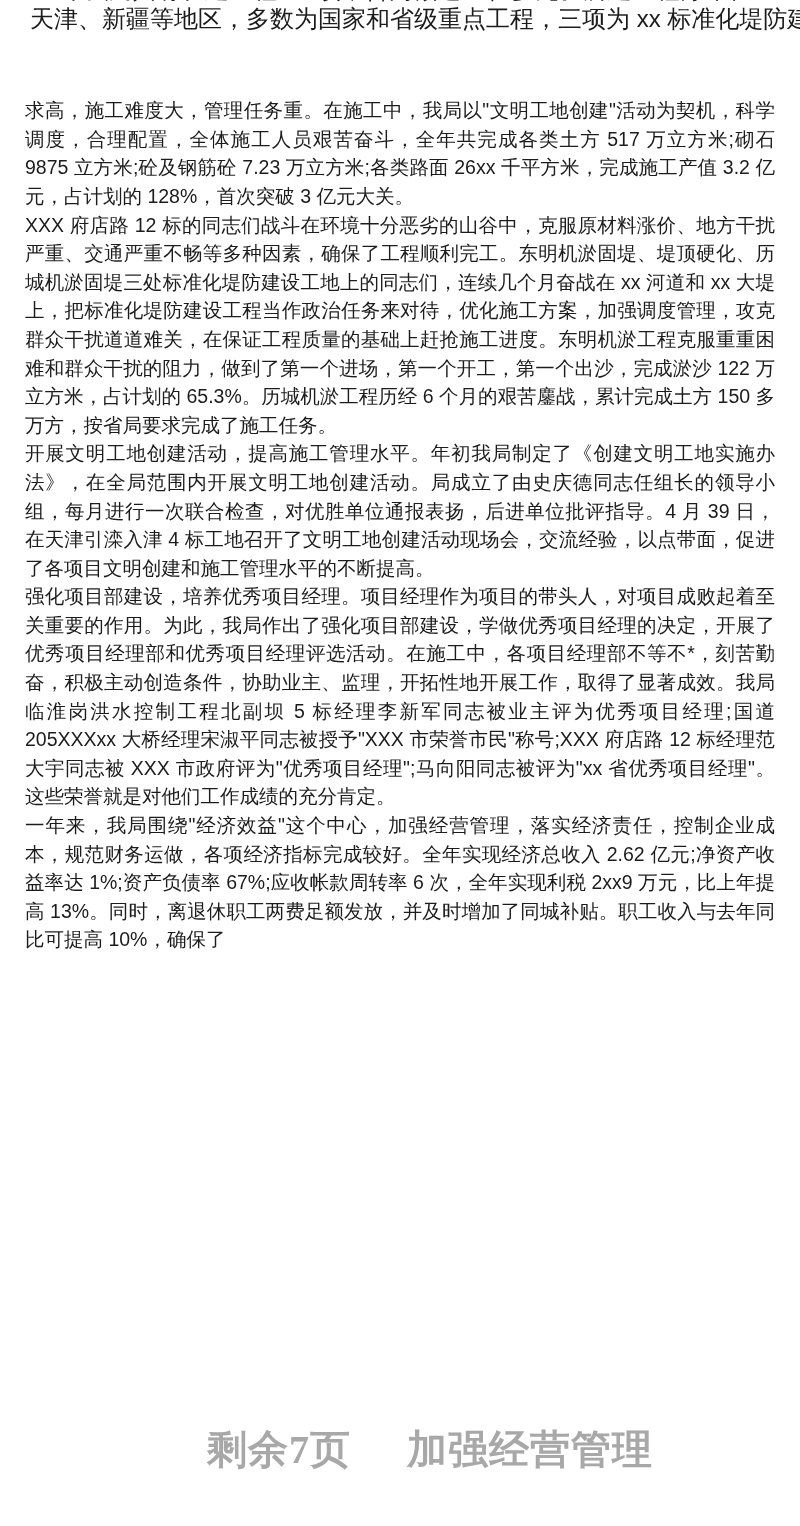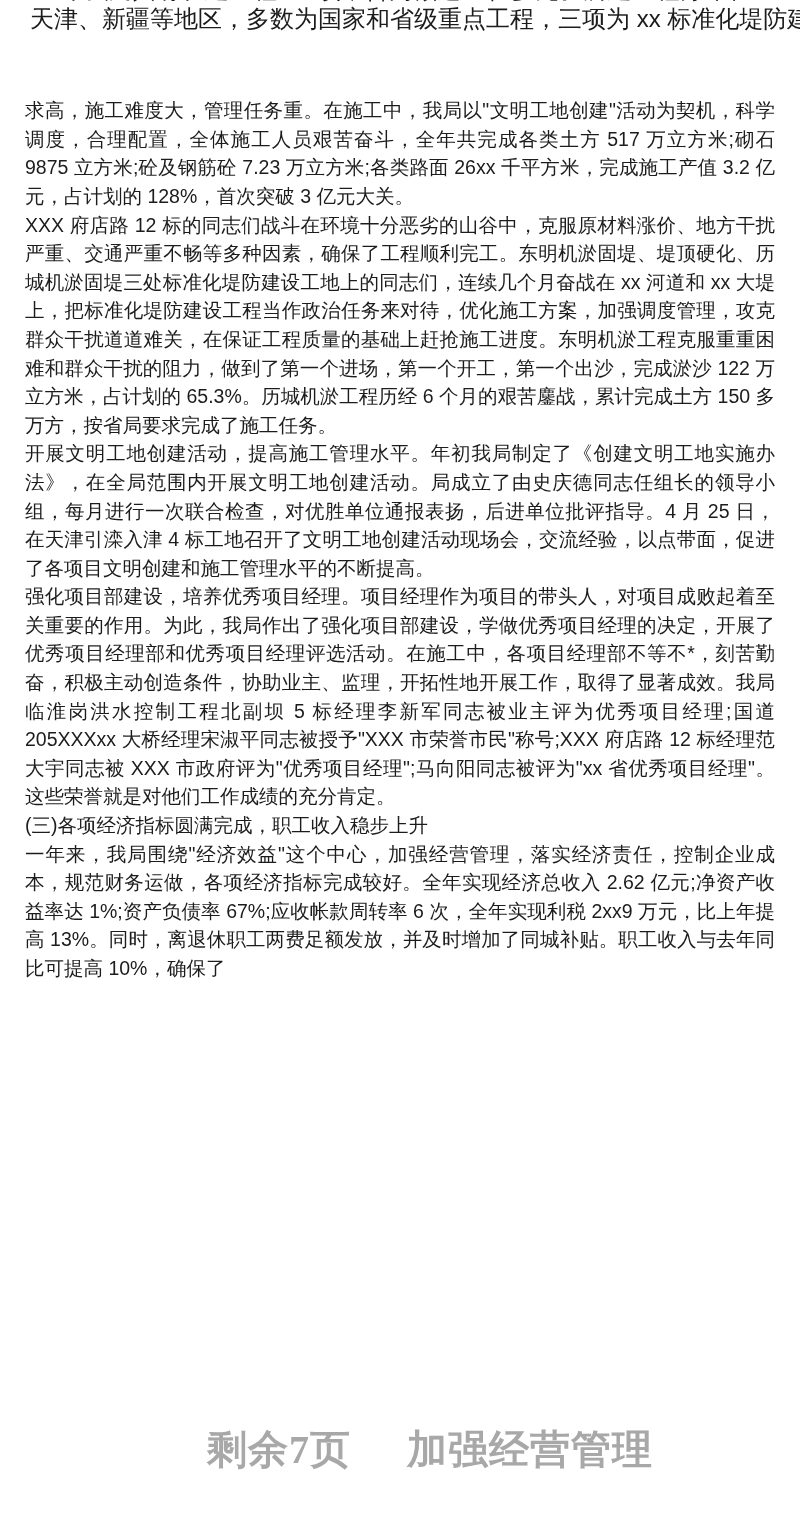--- a/index.html
+++ b/index.html
@@ -57,23 +57,22 @@
   <div class="clip-region">
     <div class="frag-line">xx 年我局共有在建工程 22 项，合同额达 7 亿多元。所建工程分布在 XXX、XXX、</div>
     <div class="frag-line">天津、新疆等地区，多数为国家和省级重点工程，三项为 xx 标准化堤防建设工程，标准要</div>
   </div>
 
   <div class="gap"></div>
 
   <div class="doc-body">
     <p>求高，施工难度大，管理任务重。在施工中，我局以"文明工地创建"活动为契机，科学调度，合理配置，全体施工人员艰苦奋斗，全年共完成各类土方 517 万立方米;砌石 9875 立方米;砼及钢筋砼 7.23 万立方米;各类路面 26xx 千平方米，完成施工产值 3.2 亿元，占计划的 128%，首次突破 3 亿元大关。</p>
     <p>XXX 府店路 12 标的同志们战斗在环境十分恶劣的山谷中，克服原材料涨价、地方干扰严重、交通严重不畅等多种因素，确保了工程顺利完工。东明机淤固堤、堤顶硬化、历城机淤固堤三处标准化堤防建设工地上的同志们，连续几个月奋战在 xx 河道和 xx 大堤上，把标准化堤防建设工程当作政治任务来对待，优化施工方案，加强调度管理，攻克群众干扰道道难关，在保证工程质量的基础上赶抢施工进度。东明机淤工程克服重重困难和群众干扰的阻力，做到了第一个进场，第一个开工，第一个出沙，完成淤沙 122 万立方米，占计划的 65.3%。历城机淤工程历经 6 个月的艰苦鏖战，累计完成土方 150 多万方，按省局要求完成了施工任务。</p>
-    <p>开展文明工地创建活动，提高施工管理水平。年初我局制定了《创建文明工地实施办法》，在全局范围内开展文明工地创建活动。局成立了由史庆德同志任组长的领导小组，每月进行一次联合检查，对优胜单位通报表扬，后进单位批评指导。4 月 25 日，在天津引滦入津 4 标工地召开了文明工地创建活动现场会，交流经验，以点带面，促进了各项目文明创建和施工管理水平的不断提高。</p>
+    <p>开展文明工地创建活动，提高施工管理水平。年初我局制定了《创建文明工地实施办法》，在全局范围内开展文明工地创建活动。局成立了由史庆德同志任组长的领导小组，每月进行一次联合检查，对优胜单位通报表扬，后进单位批评指导。4 月 39 日，在天津引滦入津 4 标工地召开了文明工地创建活动现场会，交流经验，以点带面，促进了各项目文明创建和施工管理水平的不断提高。</p>
     <p>强化项目部建设，培养优秀项目经理。项目经理作为项目的带头人，对项目成败起着至关重要的作用。为此，我局作出了强化项目部建设，学做优秀项目经理的决定，开展了优秀项目经理部和优秀项目经理评选活动。在施工中，各项目经理部不等不*，刻苦勤奋，积极主动创造条件，协助业主、监理，开拓性地开展工作，取得了显著成效。我局临淮岗洪水控制工程北副坝 5 标经理李新军同志被业主评为优秀项目经理;国道 205XXXxx 大桥经理宋淑平同志被授予"XXX 市荣誉市民"称号;XXX 府店路 12 标经理范大宇同志被 XXX 市政府评为"优秀项目经理";马向阳同志被评为"xx 省优秀项目经理"。这些荣誉就是对他们工作成绩的充分肯定。</p>
-    <p>(三)各项经济指标圆满完成，职工收入稳步上升</p>
     <p>一年来，我局围绕"经济效益"这个中心，加强经营管理，落实经济责任，控制企业成本，规范财务运做，各项经济指标完成较好。全年实现经济总收入 2.62 亿元;净资产收益率达 1%;资产负债率 67%;应收帐款周转率 6 次，全年实现利税 2xx9 万元，比上年提高 13%。同时，离退休职工两费足额发放，并及时增加了同城补贴。职工收入与去年同比可提高 10%，确保了</p>
   </div>
 
   <div class="watermark">
     <span>剩余7页</span>
     <span>加强经营管理</span>
   </div>
 
 </div>
 

